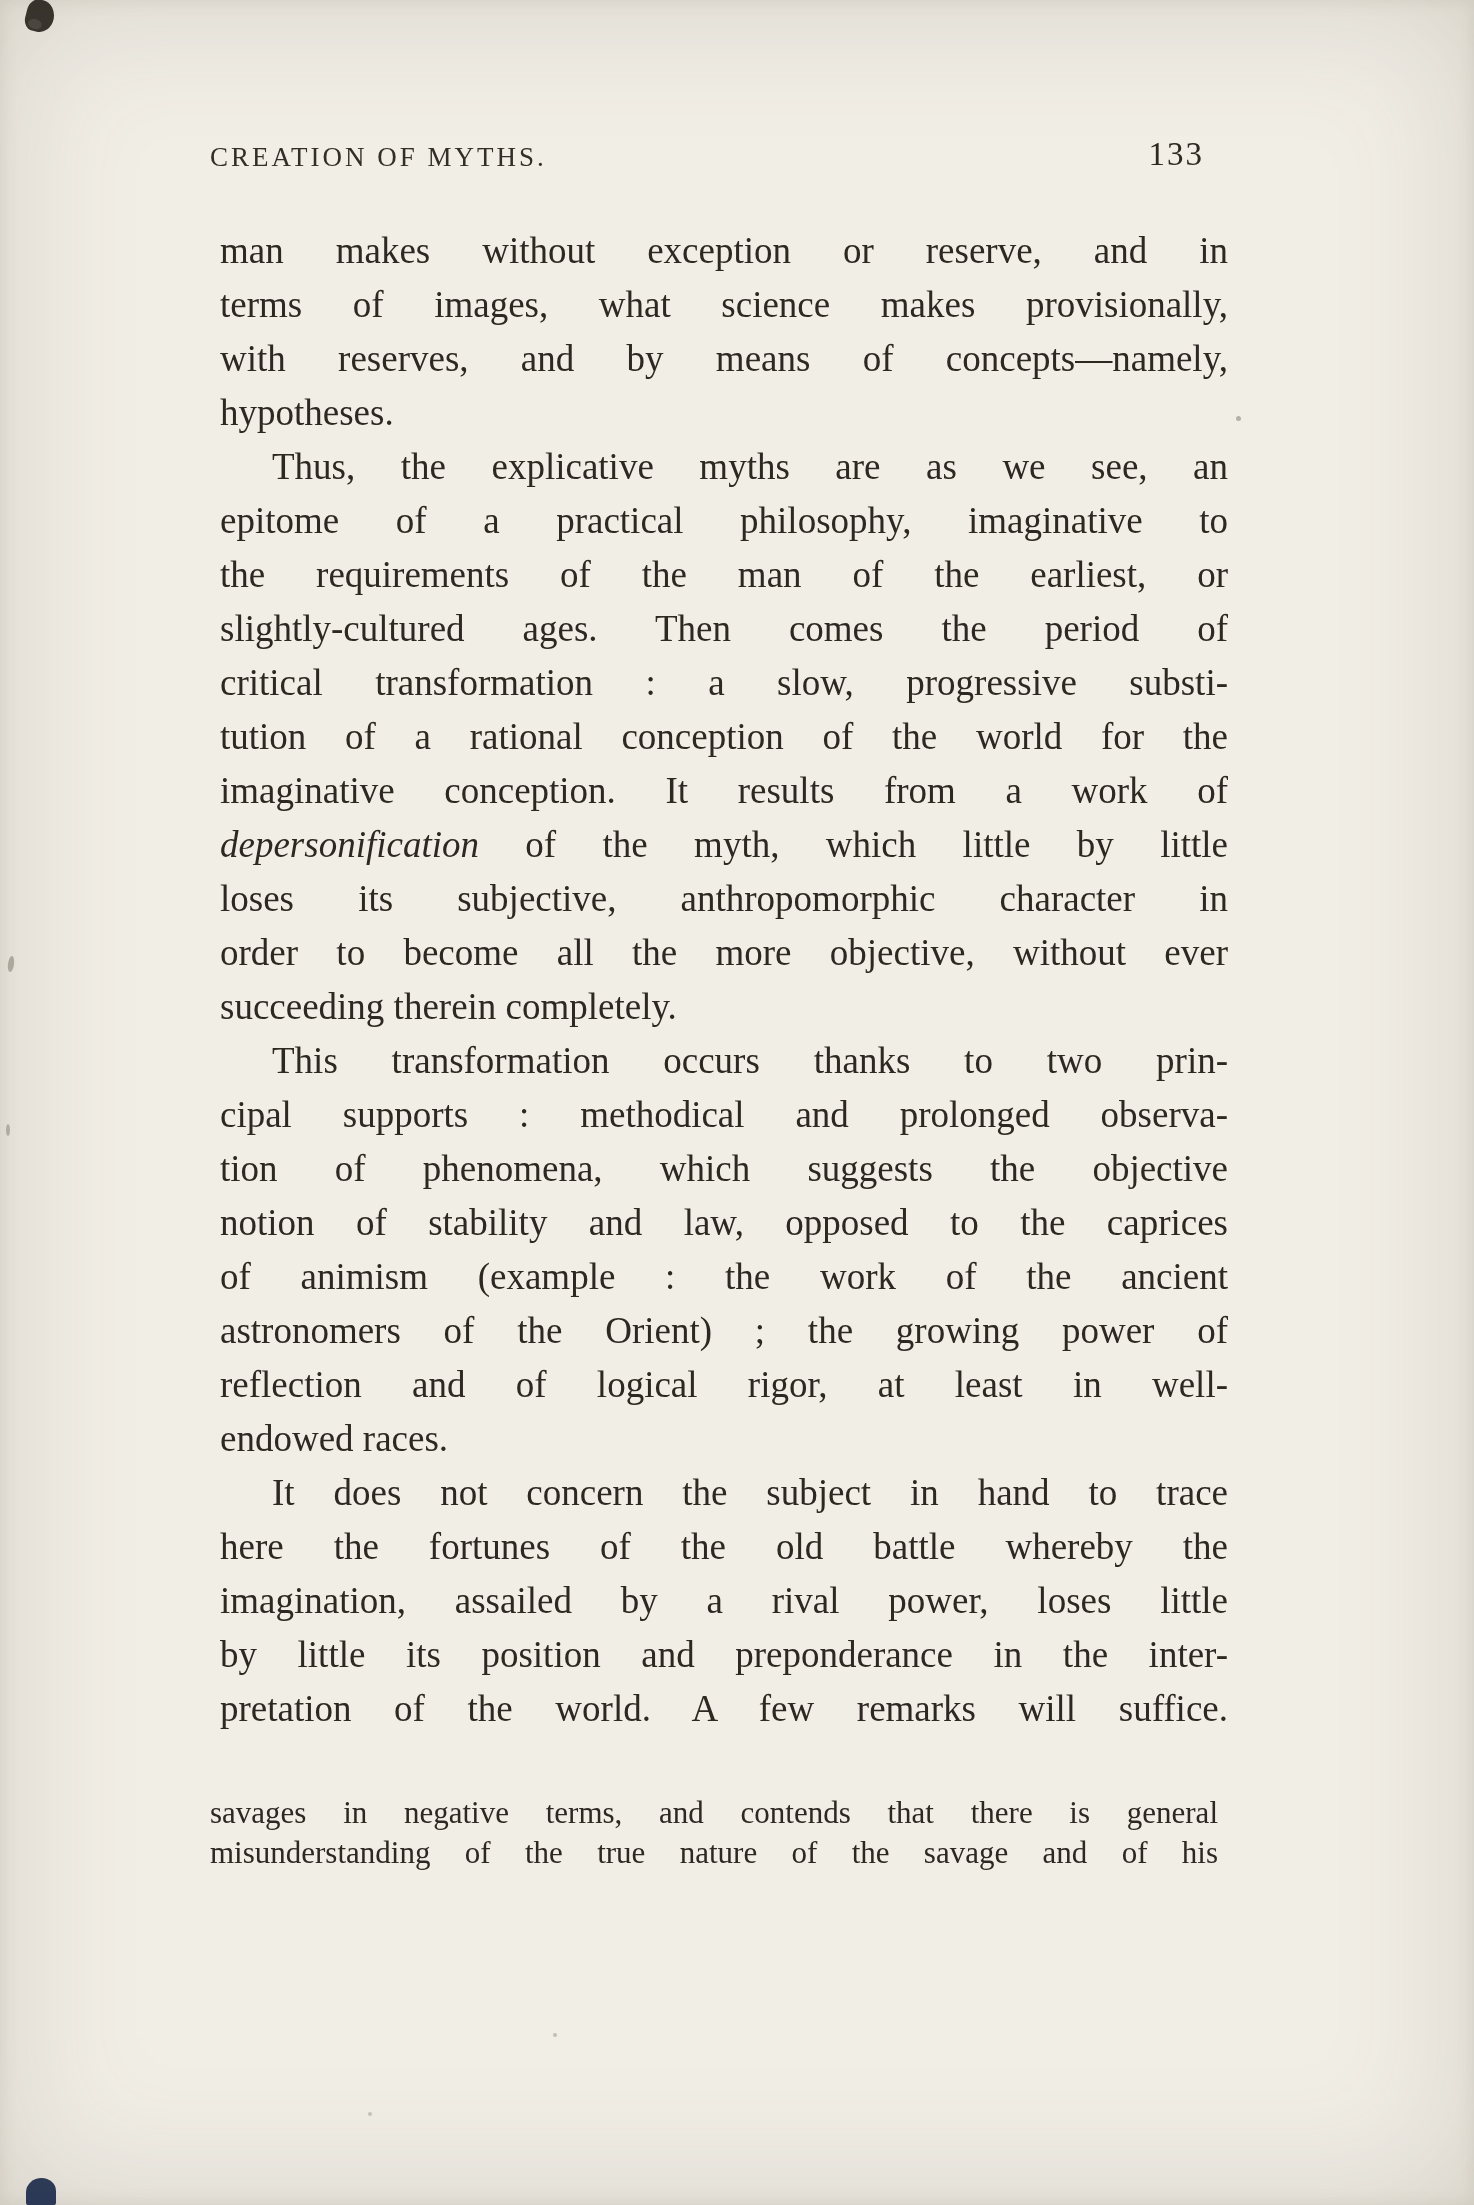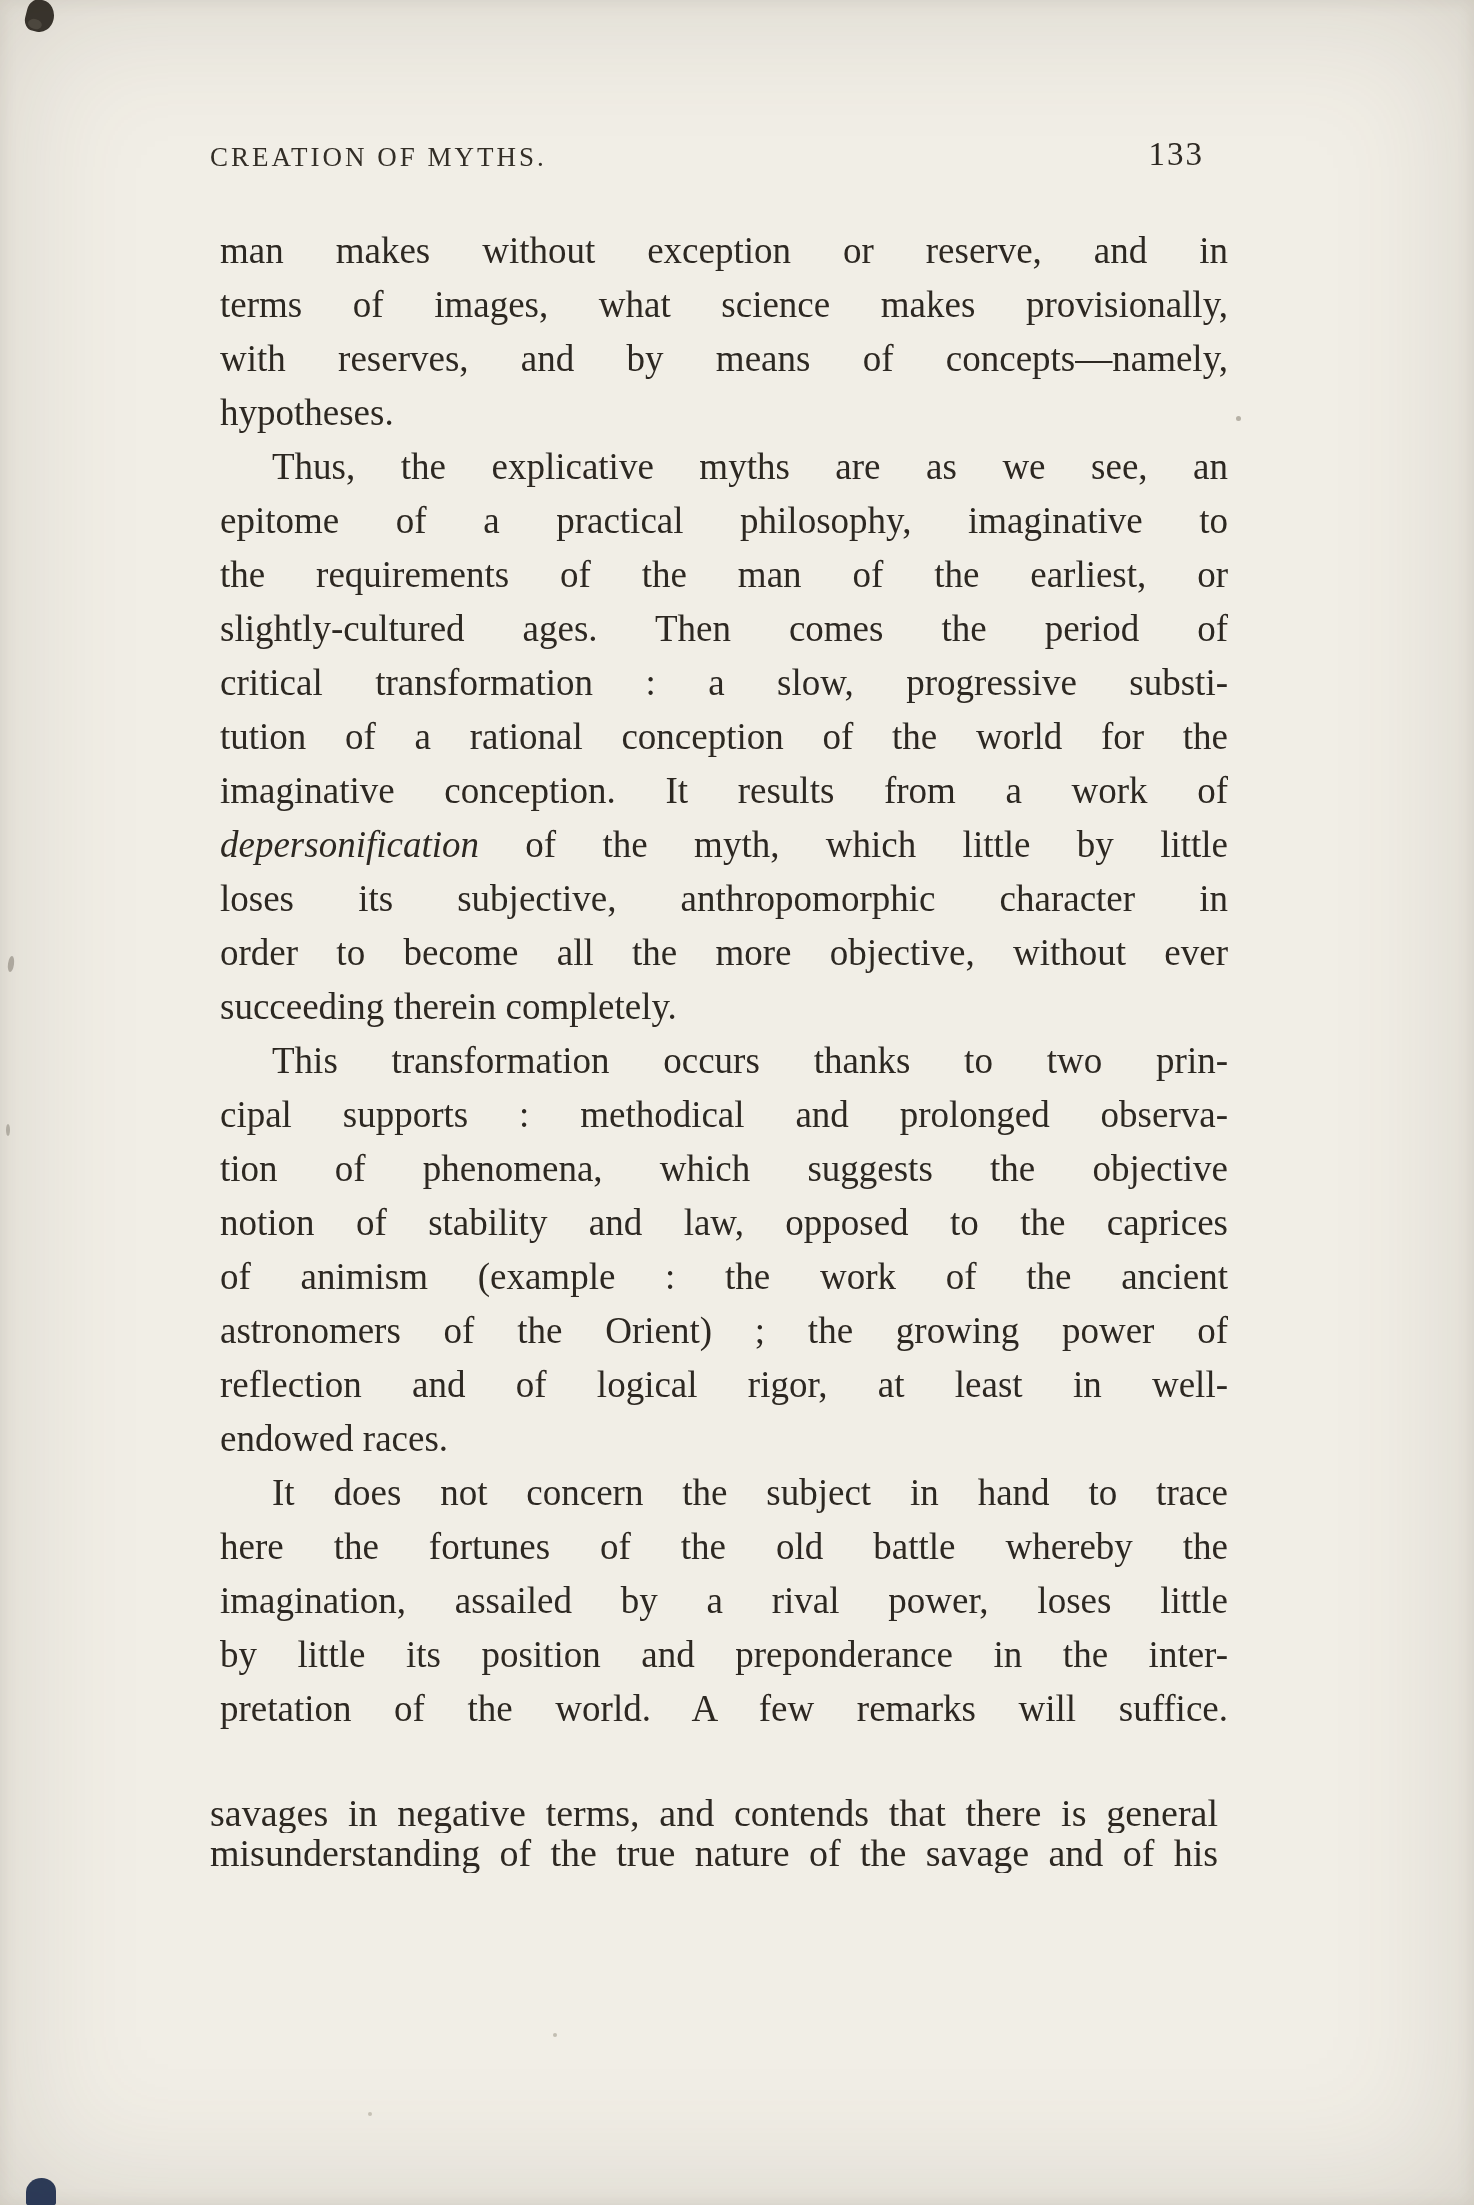--- a/index.html
+++ b/index.html
@@ -39,21 +39,21 @@
   .line{
     height:54px;line-height:54px;overflow:hidden;
     text-align:justify;text-align-last:justify;
     white-space:normal;
   }
   .line-last{text-align-last:left;}
   .line-indent{text-indent:52px;}
   .em{font-style:italic;}
   .footnote{
     position:absolute;top:1793px;left:210px;width:1008px;
-    font-size:38px;
+    font-size:31px;
   }
   .fn-line{
     height:40px;line-height:40px;overflow:hidden;
     text-align:justify;text-align-last:justify;
   }
   .fn-line.line-last{text-align-last:left;}
 
   
   .artifact{position:absolute;pointer-events:none;}
   .ink-smudge-top-left{

